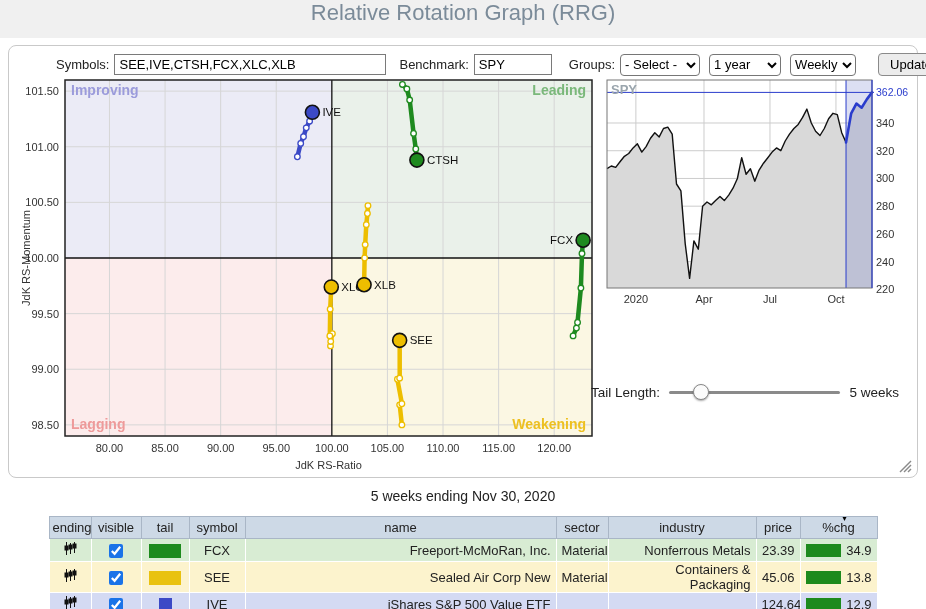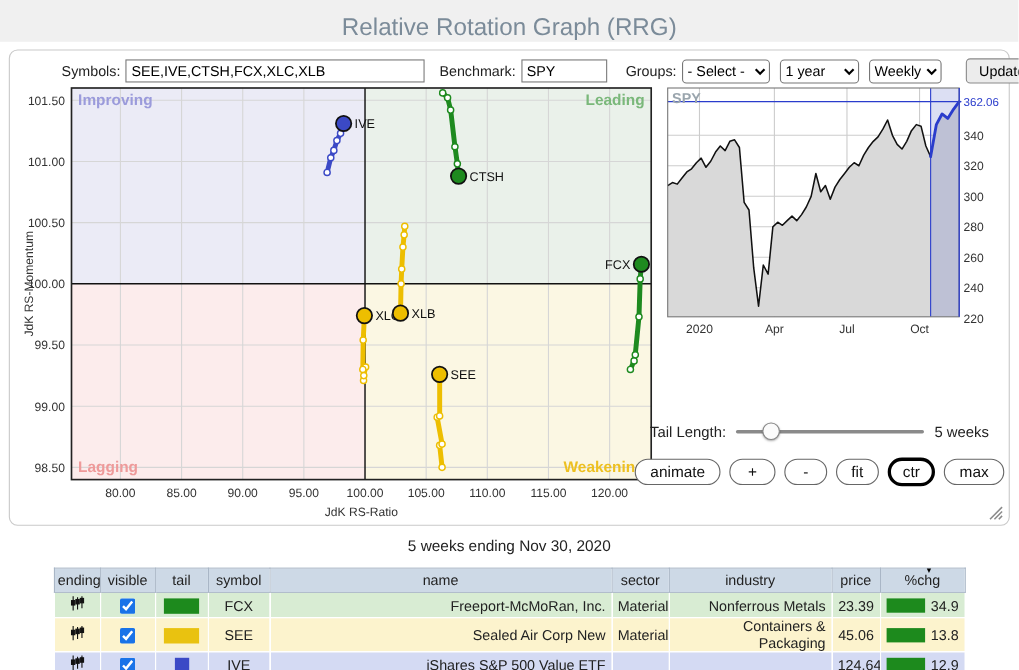--- a/index.html
+++ b/index.html
@@ -2,21 +2,21 @@
 <html><head>
 <meta charset="utf-8">
 <style>
   * { box-sizing: border-box; }
   html,body { margin:0; padding:0; }
   body {
     width:926px; height:609px; overflow:hidden; background:#fff;
     font-family:"Liberation Sans", sans-serif; font-size:13px; color:#222;
   }
   
-  .titlebar { height:38px; background:#f0f0f0; display:flex; align-items:flex-end; justify-content:center; }
+  .titlebar { height:38px; background:#f0f0f0; display:flex; align-items:flex-start; justify-content:center; }
   .titlebar h1 { margin:0; font-size:22px; font-weight:400; color:#7b8b99; }
 
   
   .panel { position:relative; margin:7px 8px 0 8px; height:433px;
            border:1px solid #c9c9c9; border-radius:8px; background:#fff; }
   .toolbar { position:absolute; top:7px; left:47px; display:flex; align-items:center; white-space:nowrap; }
   .toolbar .lbl { margin-right:5px; }
   .toolbar input { border:1px solid #7a7a7a; font-size:13px; font-family:inherit; height:21px; padding:1px 4px; }
   .in-symbols { width:272px; }
   .in-benchmark { width:78px; }
@@ -228,28 +228,20 @@
 
   <div class="controls">
     <div class="slider-row">
       <span>Tail Length:</span>
       <div class="slider-wrap">
         <div class="slider-track"></div>
         <div class="slider-thumb"></div>
       </div>
       <span>5 weeks</span>
     </div>
-    <div class="buttons" id="btn-row">
-        <button class="pill">animate</button>
-        <button class="pill small">+</button>
-        <button class="pill small">-</button>
-        <button class="pill">fit</button>
-        <button class="pill active">ctr</button>
-        <button class="pill">max</button>
-      </div>
   </div>
 
   <svg class="resize-handle" width="15" height="15">
     <g stroke="#8a8a8a" stroke-width="1.4">
       <line x1="3" y1="14" x2="14" y2="3"></line>
       <line x1="7" y1="14" x2="14" y2="7"></line>
       <line x1="11" y1="14" x2="14" y2="11"></line>
     </g>
   </svg>
 </div>

